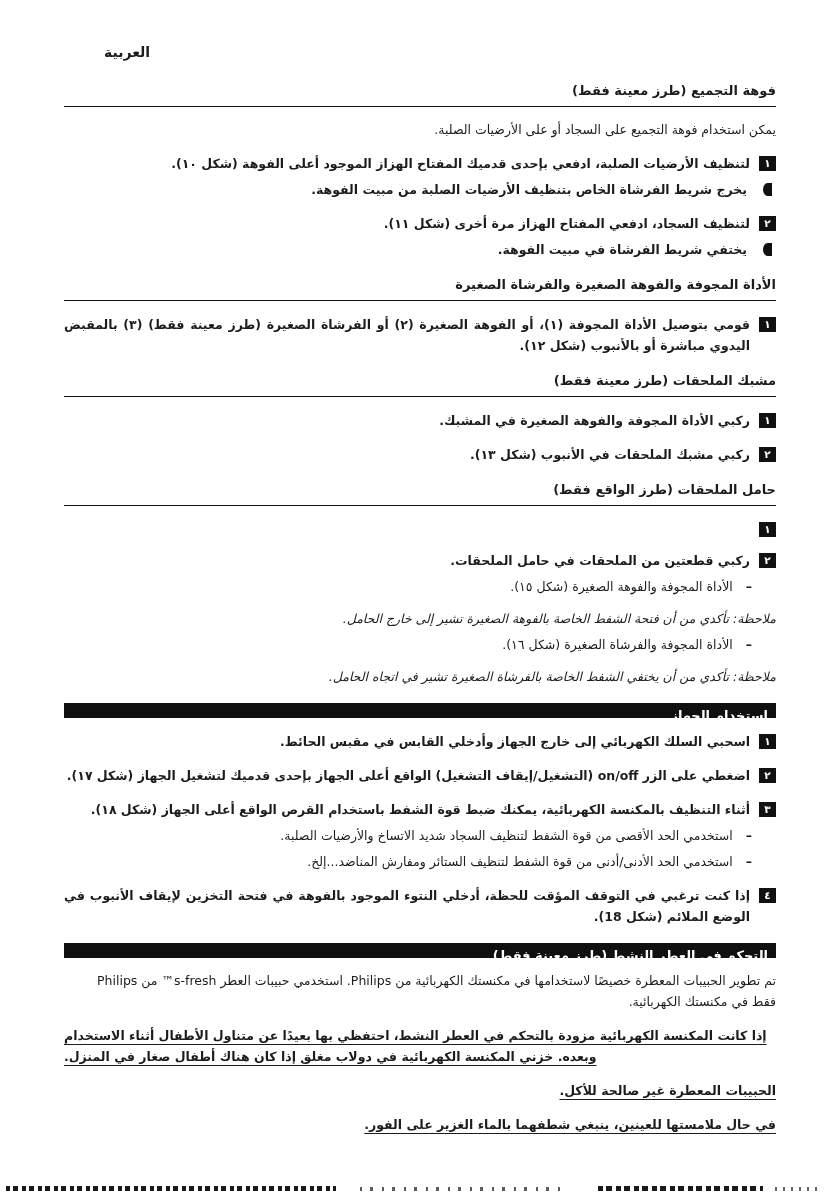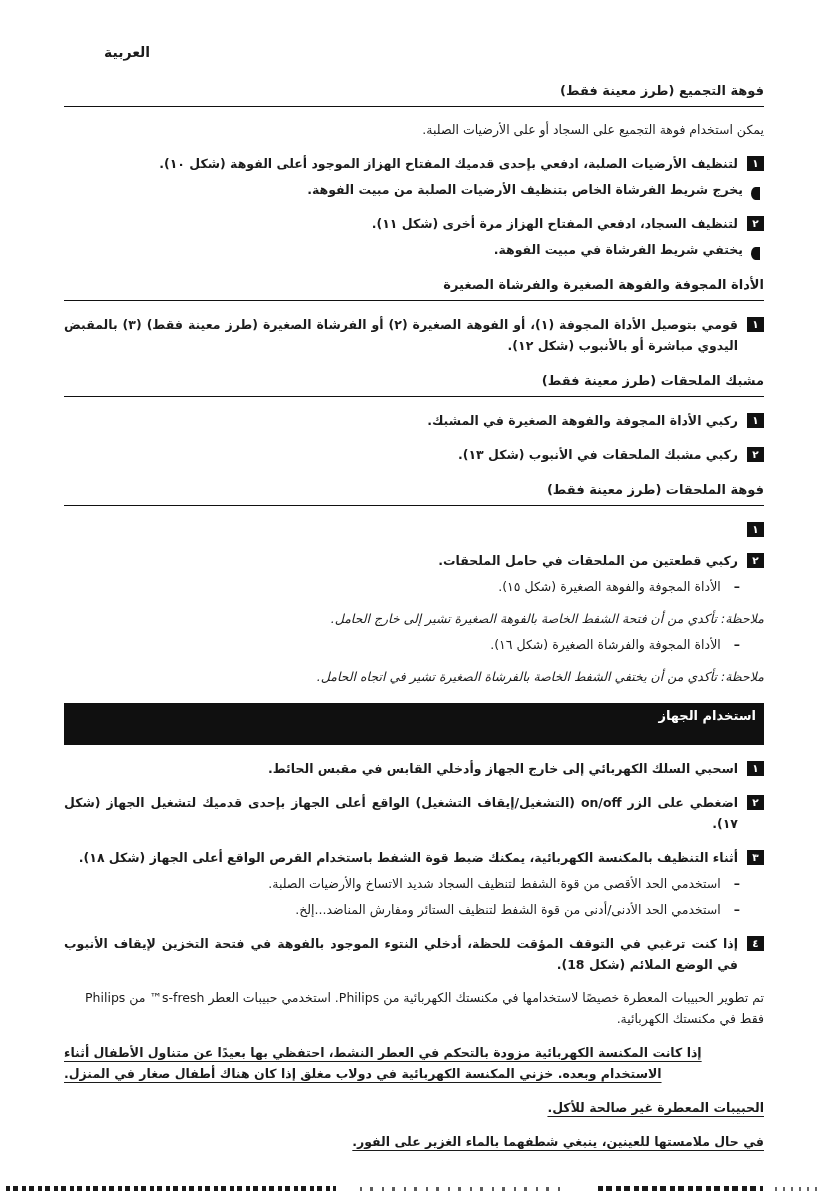--- a/index.html
+++ b/index.html
@@ -11,56 +11,56 @@
     overflow:hidden;
     font-family:"DejaVu Sans",sans-serif;
     color:#1c1c1c;
     direction:rtl;
   }
   .lang{
     position:absolute;top:44px;left:104px;
     font-size:14px;font-weight:bold;direction:rtl;
   }
   .content{
-    position:absolute;top:0;right:76px;left:64px;
+    position:absolute;top:0;right:64px;left:64px;
     padding-top:80px;
     font-size:12.5px;line-height:21px;
   }
   .sec{
     margin:14px 0 11px 0;
     font-size:13px;font-weight:bold;
     padding-bottom:5px;
     border-bottom:1px solid #111;
     text-align:right;
   }
   .sec.first{margin-top:0;}
   .body{margin:12px 0 0 12px;text-align:right;}
   .step{display:flex;align-items:flex-start;gap:9px;margin-top:13px;}
   .num{
     flex:0 0 auto;
     width:17px;height:15px;margin-top:3px;
     background:#111;color:#fff;
     font-size:10.5px;font-weight:bold;line-height:15px;text-align:center;
   }
   .stext{font-weight:bold;text-align:justify;}
-  .result{display:flex;align-items:flex-end;gap:8px;margin-top:5px;margin-right:4px;}
+  .result{display:flex;align-items:flex-start;gap:16px;margin-top:5px;margin-right:4px;}
   .half{
     flex:0 0 auto;
     width:9px;height:13px;margin-top:4px;
     background:#111;
     border-radius:50% 0 0 50% / 50% 0 0 50%;
   }
   .rtext{font-weight:bold;text-align:right;}
   .dash{display:flex;align-items:flex-start;gap:13px;margin-top:5px;margin-right:24px;}
   .dmark{flex:0 0 auto;font-weight:bold;}
   .dtext{text-align:right;}
   .note{margin:11px 0 0 0;text-align:right;font-style:italic;}
   .banner{
     margin:16px 0 3px 0;
-    height:42px;line-height:25px;
+    height:15px;line-height:25px;
     background:#101010;color:#ffffff;
     font-size:13px;font-weight:bold;
     padding:0 8px;text-align:right;
   }
   .warn{
     margin:13px 0 0 0;
     font-weight:bold;
     text-decoration:underline;
     text-underline-offset:4px;
     text-decoration-thickness:1px;
@@ -121,21 +121,21 @@
 
     <div class="step">
       <span class="num">١</span>
       <span class="stext">ركبي الأداة المجوفة والفوهة الصغيرة في المشبك.</span>
     </div>
     <div class="step">
       <span class="num">٢</span>
       <span class="stext">ركبي مشبك الملحقات في الأنبوب (شكل ١٣).</span>
     </div>
 
-    <h2 class="sec">فوهة الملحقات (طرز معينة فقط)</h2>
+    <h2 class="sec">حامل الملحقات (طرز الواقع فقط)</h2>
 
     <div class="step">
       <span class="num">١</span>
     </div>
     <div class="step">
       <span class="num">٢</span>
       <span class="stext">ركبي قطعتين من الملحقات في حامل الملحقات.</span>
     </div>
 
     <div class="dash">
@@ -174,20 +174,21 @@
     <div class="dash">
       <span class="dmark">–</span>
       <span class="dtext">استخدمي الحد الأدنى/أدنى من قوة الشفط لتنظيف الستائر ومفارش المناضد...إلخ.</span>
     </div>
 
     <div class="step">
       <span class="num">٤</span>
       <span class="stext">إذا كنت ترغبي في التوقف المؤقت للحظة، أدخلي النتوء الموجود بالفوهة في فتحة التخزين لإيقاف الأنبوب في الوضع الملائم (شكل 18).</span>
     </div>
 
+    <div class="banner">التحكم في العطر النشط (طرز معينة فقط)</div>
 
     <p class="body">تم تطوير الحبيبات المعطرة خصيصًا لاستخدامها في مكنستك الكهربائية من Philips. استخدمي حبيبات العطر s-fresh™ من Philips فقط في مكنستك الكهربائية.</p>
 
     <p class="warn center">إذا كانت المكنسة الكهربائية مزودة بالتحكم في العطر النشط، احتفظي بها بعيدًا عن متناول الأطفال أثناء الاستخدام وبعده. خزني المكنسة الكهربائية في دولاب مغلق إذا كان هناك أطفال صغار في المنزل.</p>
 
     <p class="warn">الحبيبات المعطرة غير صالحة للأكل.</p>
 
     <p class="warn">في حال ملامستها للعينين، ينبغي شطفهما بالماء الغزير على الفور.</p>
 
   </div>

